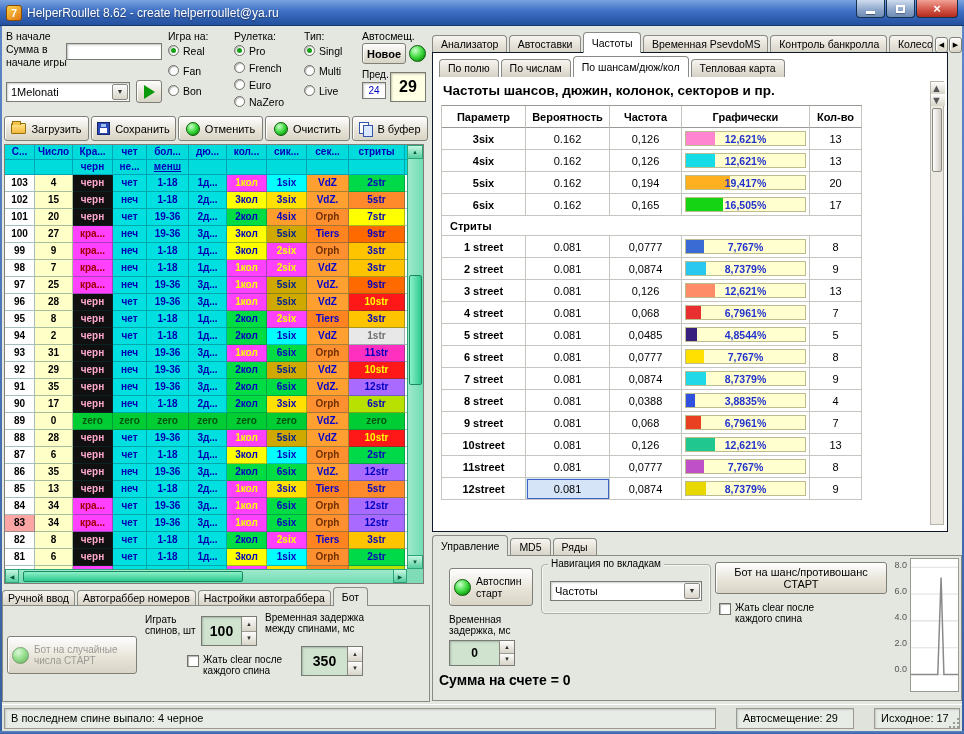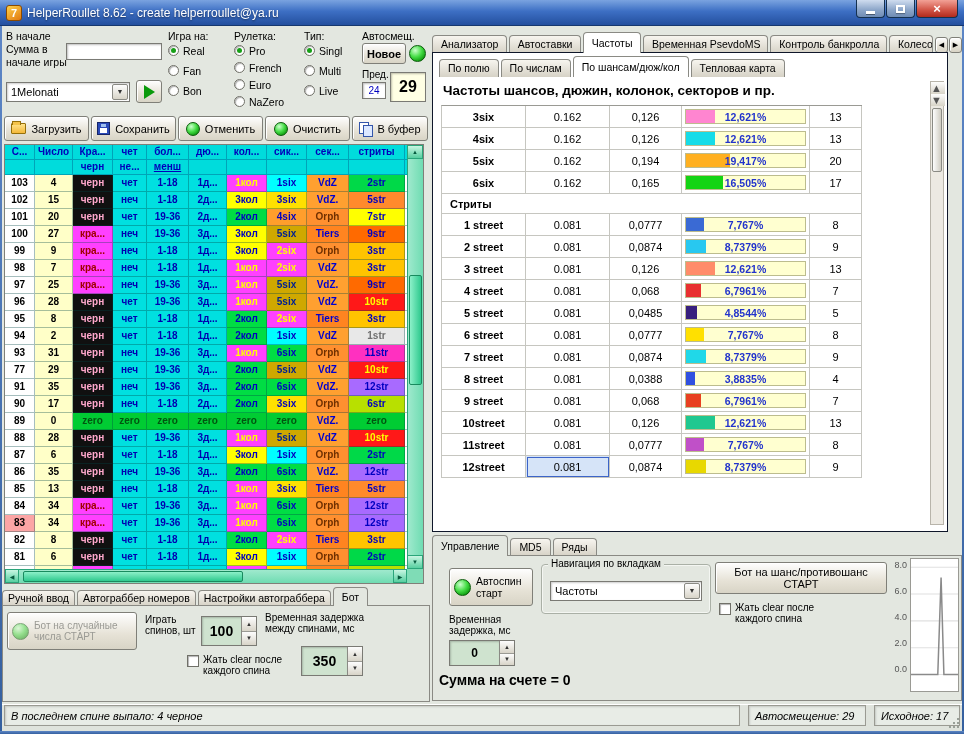--- a/index.html
+++ b/index.html
@@ -20,21 +20,21 @@
     border-top:none; border-radius:0 0 4px 4px;
     background:linear-gradient(#cfdcef,#8aa4c8 60%,#6f8cb4); display:flex; align-items:center; justify-content:center; color:#fff; }
   .wbtn.close { width:42px; background:linear-gradient(#f2a196,#d3584a 55%,#b22a1c); font-size:13px; font-weight:bold; }
   .glyph-min { width:9px; height:3px; background:#fff; margin-top:7px; box-shadow:0 1px 0 rgba(0,0,0,.4); }
   .glyph-max { width:9px; height:8px; border:2px solid #fff; box-shadow:0 1px 1px rgba(0,0,0,.3); }
 
   
   .btn3d { position:relative; background:linear-gradient(#fefefe,#e6e2d6 60%,#d8d4c6);
     border:1px solid #7f7f78; border-radius:3px; box-shadow:inset 1px 1px 0 #fff;
     font-size:11px; display:flex; align-items:center; justify-content:center; cursor:default; }
-  .btn3d.disabled { color:#9a9a94; }
+  .btn3d.disabled { color:#9a9a94;margin-top:24px; }
   .sunken-box { background:#fff; border:1px solid #7a7a74; box-shadow:inset 1px 1px 2px rgba(0,0,0,.25);
     display:flex; align-items:center; justify-content:center; }
   .sunken-input { background:#fff; border:1px solid #7a7a74; box-shadow:inset 1px 1px 2px rgba(0,0,0,.25);
     font-size:11px; padding:0 3px; }
   .combo { position:relative; background:#fff; border:1px solid #7a7a74; box-shadow:inset 1px 1px 2px rgba(0,0,0,.2);
     font-size:11px; line-height:18px; padding:0 18px 0 4px; white-space:nowrap; overflow:hidden; }
   .combo-arrow { position:absolute; right:1px; top:1px; bottom:1px; width:16px;
     background:linear-gradient(#fdfdfd,#d8d4c8); border:1px solid #8a8a84; border-radius:2px;
     font-size:7px; display:flex; align-items:center; justify-content:center; color:#333; }
   .orb { display:inline-block; width:17px; height:17px; border-radius:50%;
@@ -128,21 +128,21 @@
   .icon-save::before { content:""; position:absolute; left:2px; bottom:1px; width:7px; height:5px; background:#fff; }
   .icon-save::after { content:""; position:absolute; left:3px; top:1px; width:5px; height:3px; background:#9ec0ef; }
   .icon-copy { width:13px; height:13px; }
   .icon-copy::before { content:""; position:absolute; left:0; top:0; width:8px; height:10px; background:#fff; border:1px solid #3355aa; }
   .icon-copy::after { content:""; position:absolute; left:4px; top:3px; width:8px; height:10px; background:#dce8ff; border:1px solid #3355aa; }
 
   .play-tri { width:0; height:0; border-left:11px solid #0b9a0b; border-top:7px solid transparent; border-bottom:7px solid transparent; }
 
   
   .statusbar { position:absolute; left:2px; top:704px; width:960px; height:27px; background:#dfe3dc;
-    border-top:1px solid #fff; display:flex; gap:8px; padding:0 2px;font-style:italic; }
+    border-top:1px solid #fff; display:flex; align-items:center; gap:20px; padding:0 2px; }
   .statuscell { height:21px; border:1px solid #9a9a92; box-shadow:inset 1px 1px 2px rgba(0,0,0,.15);
     background:#e8ece6; display:flex; align-items:center; padding:0 6px; font-size:11px; white-space:nowrap; overflow:hidden; }
   .grip { position:absolute; right:3px; bottom:3px; width:2px; height:2px; background:#99a098;
     box-shadow:-4px 0 #99a098,-8px 0 #99a098,0 -4px #99a098,-4px -4px #99a098,0 -8px #99a098; }
 
   
   .mini-chart { position:absolute; left:452px; top:2px; width:74px; height:138px; }
   .chart-tick { position:absolute; left:0; width:22px; text-align:right; font-size:9px; color:#555; }
   .chart-plot { position:absolute; left:25px; top:0; right:0; bottom:4px; background:#fff; border:1px solid #9a9a94; }
   .lbl { font-size:10.5px; line-height:12px; }
@@ -437,21 +437,21 @@
         <div class="hcell" style="background: rgb(0, 224, 224); color: rgb(0, 0, 176); width: 34px;">неч</div>
         <div class="hcell" style="background: rgb(0, 224, 224); color: rgb(0, 0, 176); width: 42px;">19-36</div>
         <div class="hcell" style="background: rgb(0, 224, 224); color: rgb(0, 0, 176); width: 38px;">3д...</div>
         <div class="hcell" style="background: rgb(255, 64, 255); color: rgb(255, 255, 0); width: 40px;">1кол</div>
         <div class="hcell" style="background: rgb(0, 221, 68); color: rgb(0, 0, 192); width: 40px;">6six</div>
         <div class="hcell" style="background: rgb(255, 144, 48); color: rgb(112, 48, 0); width: 42px;">Orph</div>
         <div class="hcell" style="background: rgb(255, 48, 192); color: rgb(0, 0, 192); width: 56px;">11str</div>
         <div class="hcell" style="flex: 1 1 0%; background: rgb(255, 255, 255);"></div>
       </div>
       <div class="hrow">
-        <div class="hcell" style="background: rgb(255, 255, 255); color: rgb(0, 0, 0); width: 30px;">77</div>
+        <div class="hcell" style="background: rgb(255, 255, 255); color: rgb(0, 0, 0); width: 30px;">92</div>
         <div class="hcell" style="background: rgb(255, 255, 200); color: rgb(0, 0, 0); width: 38px;">29</div>
         <div class="hcell" style="background: rgb(16, 16, 16); color: rgb(255, 168, 204); width: 40px;">черн</div>
         <div class="hcell" style="background: rgb(0, 224, 224); color: rgb(0, 0, 176); width: 34px;">неч</div>
         <div class="hcell" style="background: rgb(0, 224, 224); color: rgb(0, 0, 176); width: 42px;">19-36</div>
         <div class="hcell" style="background: rgb(0, 224, 224); color: rgb(0, 0, 176); width: 38px;">3д...</div>
         <div class="hcell" style="background: rgb(0, 221, 68); color: rgb(0, 0, 192); width: 40px;">2кол</div>
         <div class="hcell" style="background: rgb(207, 168, 0); color: rgb(0, 32, 144); width: 40px;">5six</div>
         <div class="hcell" style="background: rgb(255, 160, 48); color: rgb(0, 0, 208); width: 42px;">VdZ</div>
         <div class="hcell" style="background: rgb(255, 24, 24); color: rgb(255, 255, 0); width: 56px;">10str</div>
         <div class="hcell" style="flex: 1 1 0%; background: rgb(255, 255, 255);"></div>
@@ -642,20 +642,27 @@
 <div class="rpanel">
   <div class="tabstrip" style="left:6px;top:4px;height:20px">
     <div class="tab">По полю</div>
     <div class="tab">По числам</div>
     <div class="tab active whitepage">По шансам/дюж/кол</div>
     <div class="tab">Тепловая карта</div>
   </div>
   <div class="freq-head" style="position:absolute;left:10px;top:30px">Частоты шансов, дюжин, колонок, секторов и пр.</div>
 
   <div style="position:absolute;left:8px;top:52px;border-left:1px solid #c6c6c0;border-top:1px solid #9a9a94">
+    <div class="frow fhead">
+      <div class="fcell fc0">Параметр</div>
+      <div class="fcell fc1">Вероятность</div>
+      <div class="fcell fc2">Частота</div>
+      <div class="fcell fc3">Графически</div>
+      <div class="fcell fc4">Кол-во</div>
+    </div>
     <div>
         <div class="frow">
           <div class="fcell fc0">3six</div>
           <div class="fcell fc1">0.162</div>
           <div class="fcell fc2">0,126</div>
           <div class="fcell fc3">
             <div class="bar-track">
               <div class="bar-fill" style="width: 23.978%; background: rgb(255, 133, 208);"></div>
               <div class="bar-label">12,621%</div>
             </div>

